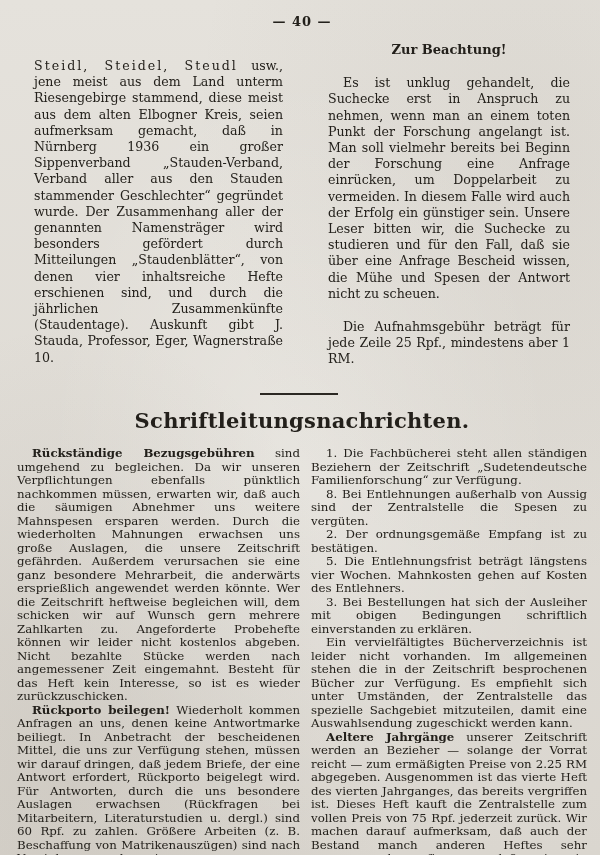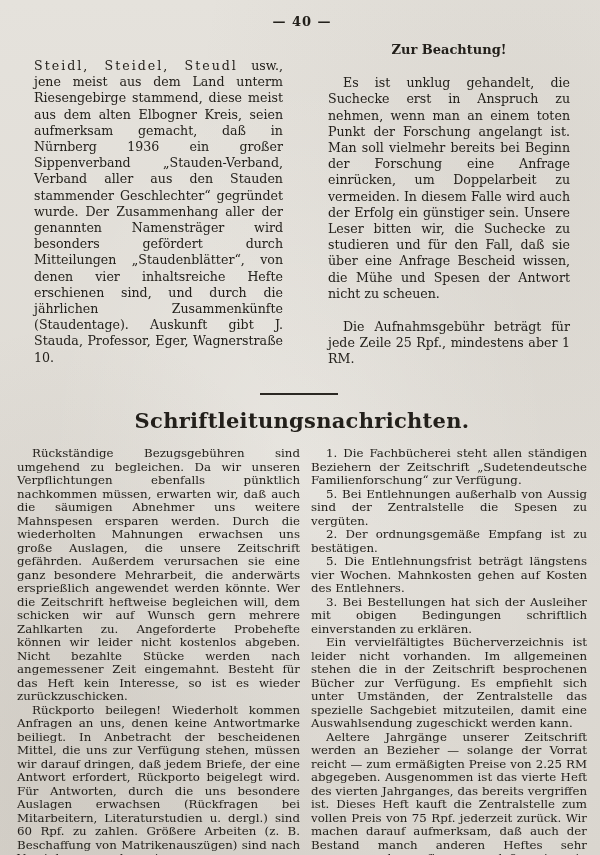--- a/index.html
+++ b/index.html
@@ -22,21 +22,21 @@
     display:grid;grid-template-columns:283px 1fr;column-gap:11px;
     font-size:12.6px;line-height:16.2px;text-align:justify;
     min-height:208px;
   }
   .intro-grid p{margin:17px;}
   .notice-head{
     text-align:center;font-weight:bold;font-size:13px;margin:1px 0 3px 0;
   }
   .ind{text-indent:15px;}
   .gesperrt{letter-spacing:2px;}
-  .lead{font-weight:normal;}
+  .lead{font-weight:bold;}
   .divider{
     width:78px;height:2.5px;background:#2b2823;margin:8px auto 0 auto;
     transform:translateX(-3px);
   }
   .title{
     text-align:center;font-weight:bold;font-size:21px;
     margin:13px 0 0 0;letter-spacing:0.3px;
   }
   .main-grid{
     display:grid;grid-template-columns:283px 1fr;column-gap:11px;
@@ -75,21 +75,21 @@
   <div class="main-grid">
 
     <div>
       <p class="ind"><span class="lead">Rückständige Bezugsgebühren</span><span> sind umgehend zu begleichen. Da wir unseren Verpflichtungen ebenfalls pünktlich nachkommen müssen, erwarten wir, daß auch die säumigen Abnehmer uns weitere Mahnspesen ersparen werden. Durch die wiederholten Mahnungen erwachsen uns große Auslagen, die unsere Zeitschrift gefährden. Außerdem verursachen sie eine ganz besondere Mehrarbeit, die anderwärts ersprießlich angewendet werden könnte. Wer die Zeitschrift heftweise begleichen will, dem schicken wir auf Wunsch gern mehrere Zahlkarten zu. Angeforderte Probehefte können wir leider nicht kostenlos abgeben. Nicht bezahlte Stücke werden nach angemessener Zeit eingemahnt. Besteht für das Heft kein Interesse, so ist es wieder zurückzuschicken.</span></p>
       <p class="ind mt"><span class="lead">Rückporto beilegen!</span><span> Wiederholt kommen Anfragen an uns, denen keine Antwortmarke beiliegt. In Anbetracht der bescheidenen Mittel, die uns zur Verfügung stehen, müssen wir darauf dringen, daß jedem Briefe, der eine Antwort erfordert, Rückporto beigelegt wird. Für Antworten, durch die uns besondere Auslagen erwachsen (Rückfragen bei Mitarbeitern, Literaturstudien u. dergl.) sind 60 Rpf. zu zahlen. Größere Arbeiten (z. B. Beschaffung von Matrikenauszügen) sind nach Vereinbarung zu honorieren.</span></p>
       <div class="sub-head">Zur Beachtung!</div>
     </div>
 
     <div>
       <p class="ind">1. Die Fachbücherei steht allen ständigen Beziehern der Zeitschrift „Sudetendeutsche Familienforschung“ zur Verfügung.</p>
-      <p class="ind">5. Bei Entlehnungen außerhalb von Aussig sind der Zentralstelle die Spesen zu vergüten.</p>
+      <p class="ind">8. Bei Entlehnungen außerhalb von Aussig sind der Zentralstelle die Spesen zu vergüten.</p>
       <p class="ind">2. Der ordnungsgemäße Empfang ist zu bestätigen.</p>
       <p class="ind">5. Die Entlehnungsfrist beträgt längstens vier Wochen. Mahnkosten gehen auf Kosten des Entlehners.</p>
       <p class="ind">3. Bei Bestellungen hat sich der Ausleiher mit obigen Bedingungen schriftlich einverstanden zu erklären.</p>
       <p class="ind">Ein vervielfältigtes Bücherverzeichnis ist leider nicht vorhanden. Im allgemeinen stehen die in der Zeitschrift besprochenen Bücher zur Verfügung. Es empfiehlt sich unter Umständen, der Zentralstelle das spezielle Sachgebiet mitzuteilen, damit eine Auswahlsendung zugeschickt werden kann.</p>
       <p class="ind mt"><span class="lead">Aeltere Jahrgänge</span><span> unserer Zeitschrift werden an Bezieher — solange der Vorrat reicht — zum ermäßigten Preise von 2.25 RM abgegeben. Ausgenommen ist das vierte Heft des vierten Jahrganges, das bereits vergriffen ist. Dieses Heft kauft die Zentralstelle zum vollen Preis von 75 Rpf. jederzeit zurück. Wir machen darauf aufmerksam, daß auch der Bestand manch anderen Heftes sehr zusammenschrumpft, so daß sie in absehbarer Zeit ebenfalls vergriffen sein werden.</span></p>
     </div>
 
   </div>
 
 </div>

